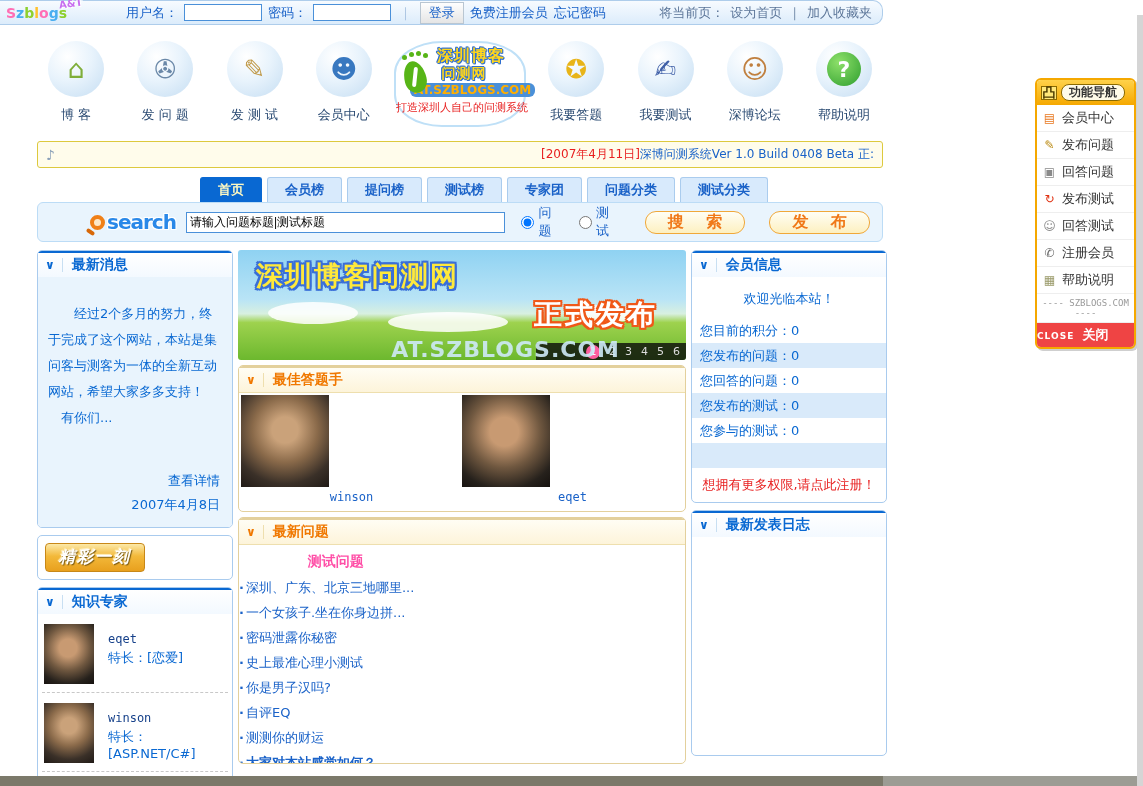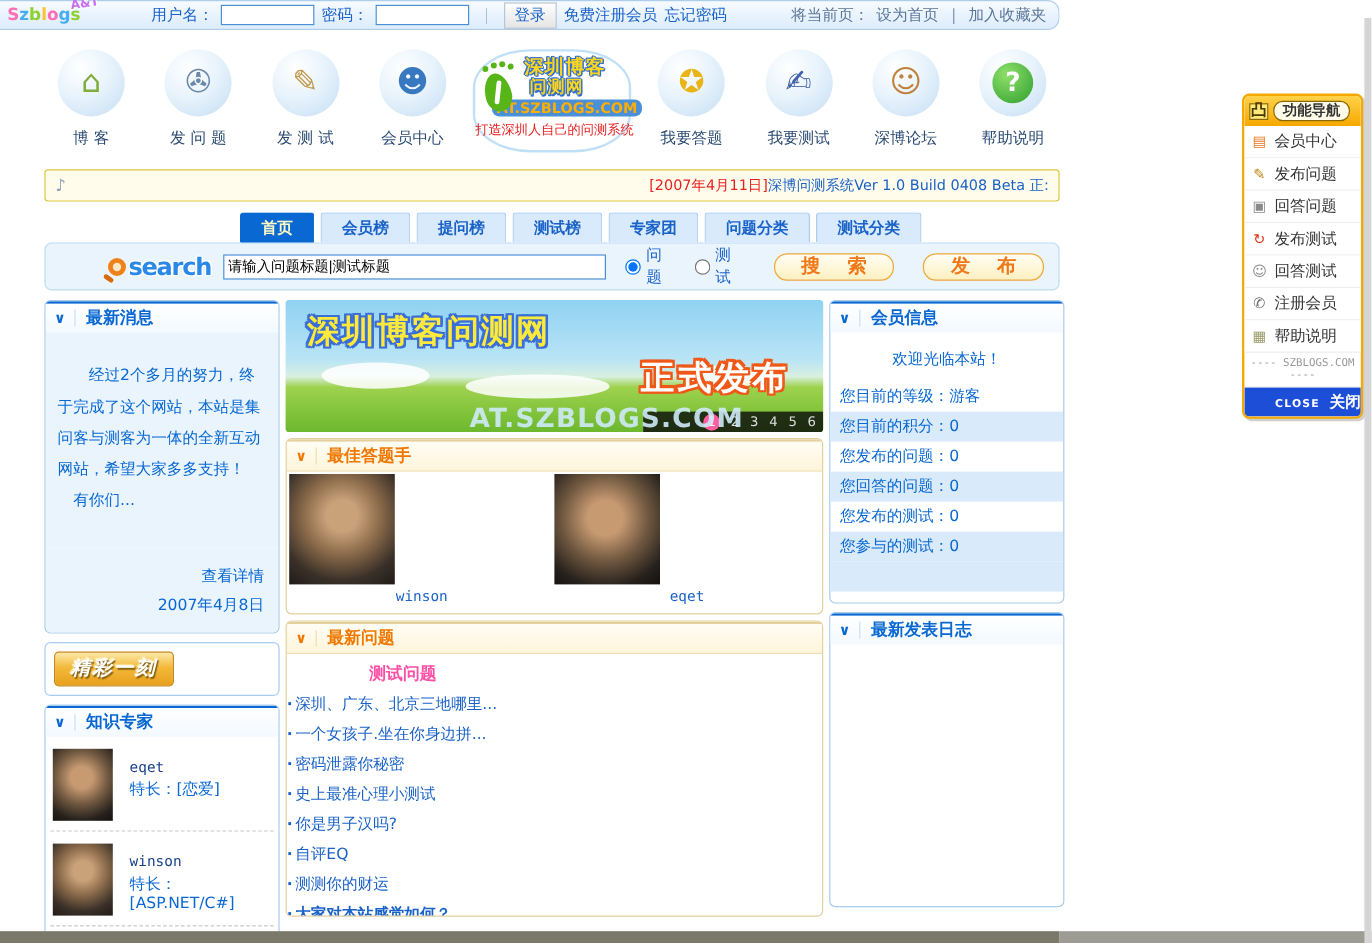--- a/index.html
+++ b/index.html
@@ -177,21 +177,21 @@
              align-items:center; gap:4px; }
   .fn-ic { font-size:13px; color:#4a3a00; background:#ffe87a; border:1px solid #8a6a00;
            width:16px; height:14px; line-height:12px; text-align:center; font-weight:bold; }
   .fn-pill { background:#fffbe8; border:1px solid #8a6a00; border-radius:8px; font-size:12px;
              font-weight:bold; color:#333; padding:0 7px; line-height:15px; }
   .fn-item { display:flex; align-items:center; gap:5px; padding:4px 5px; font-size:13px;
              color:#333; border-bottom:1px solid #eee; cursor:pointer; background:#fff; }
   .fn-item .g { width:15px; text-align:center; font-size:12px; }
   .fn-domain { font-family:"DejaVu Sans Mono", monospace; font-size:9px; color:#999;
                text-align:center; padding:4px 0; border-bottom:1px solid #eee; }
-  .fn-close { background:#1d4ed8; text-align:right; padding:3px 0; cursor:pointer; }
+  .fn-close { background:#ef4444; text-align:left; padding:3px 0; cursor:pointer; }
   .fn-close .en { color:#fff; font-size:9px; font-weight:bold; letter-spacing:1px; }
   .fn-close .cn { color:#fff; font-size:13px; font-weight:bold; margin-left:4px; }
 
   .scrollbar { position:absolute; right:0; top:15px; bottom:0; width:6px; background:#d5d5d5; }
 </style>
 </head>
 <body>
 
 <div class="topbar">
   <div class="szlogo">
@@ -420,23 +420,20 @@
 
   <div class="col-r">
     <div class="box">
       <div class="box-h">
         <span class="chev">∨</span>
         <span class="box-t">会员信息</span>
       </div>
       <div class="mem-body">
         <div class="mem-welcome">欢迎光临本站！</div>
         <div class="mem-row">
-          <span>您目前的等级：</span><span>游客</span>
-        </div>
-        <div class="mem-row">
           <span>您目前的积分：</span><span>0</span>
         </div>
         <div class="mem-row">
           <span>您发布的问题：</span><span>0</span>
         </div>
         <div class="mem-row">
           <span>您回答的问题：</span><span>0</span>
         </div>
         <div class="mem-row">
           <span>您发布的测试：</span><span>0</span>

